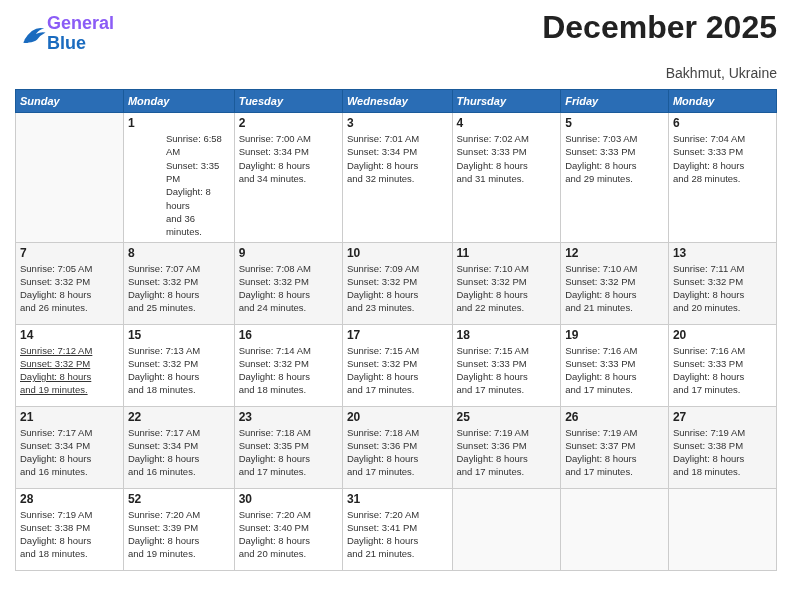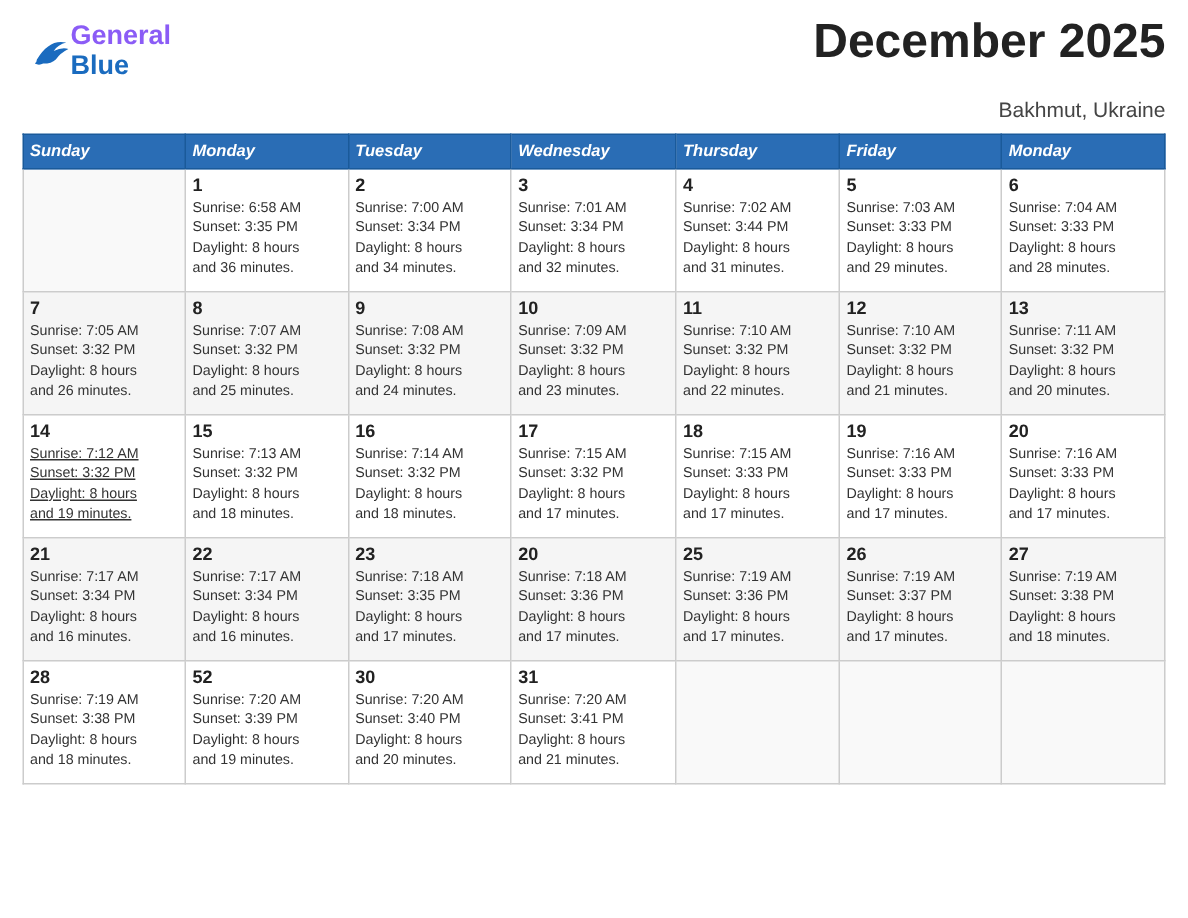--- a/index.html
+++ b/index.html
@@ -127,21 +127,21 @@
           <th>Thursday</th>
           <th>Friday</th>
           <th>Monday</th>
         </tr>
     </thead>
     <tbody id="calendar-body">
     <tr>
           <td class="empty-cell"></td>
           <td>
             <span class="day-number">1</span>
-            <div class="day-info" style="white-space: pre-line;">Sunrise: 6:58 AM
+            <div class="day-info" style="white-space: pre-line; margin-left: 38px;">Sunrise: 6:58 AM
 Sunset: 3:35 PM
 Daylight: 8 hours
 and 36 minutes.</div>
           </td>
           <td>
             <span class="day-number">2</span>
             <div class="day-info" style="white-space: pre-line;">Sunrise: 7:00 AM
 Sunset: 3:34 PM
 Daylight: 8 hours
 and 34 minutes.</div>
@@ -149,21 +149,21 @@
           <td>
             <span class="day-number">3</span>
             <div class="day-info" style="white-space: pre-line;">Sunrise: 7:01 AM
 Sunset: 3:34 PM
 Daylight: 8 hours
 and 32 minutes.</div>
           </td>
           <td>
             <span class="day-number">4</span>
             <div class="day-info" style="white-space: pre-line;">Sunrise: 7:02 AM
-Sunset: 3:44 PM
+Sunset: 3:33 PM
 Daylight: 8 hours
 and 31 minutes.</div>
           </td>
           <td>
             <span class="day-number">5</span>
             <div class="day-info" style="white-space: pre-line;">Sunrise: 7:03 AM
 Sunset: 3:33 PM
 Daylight: 8 hours
 and 29 minutes.</div>
           </td>

